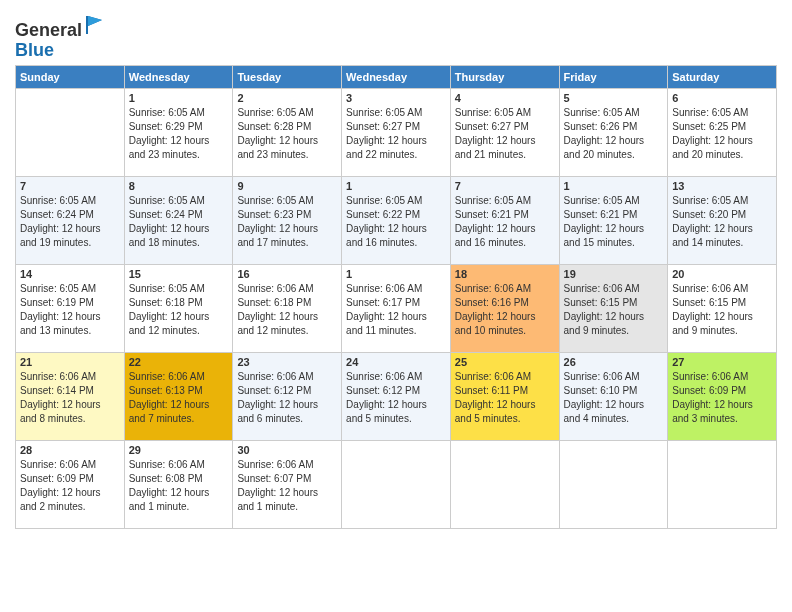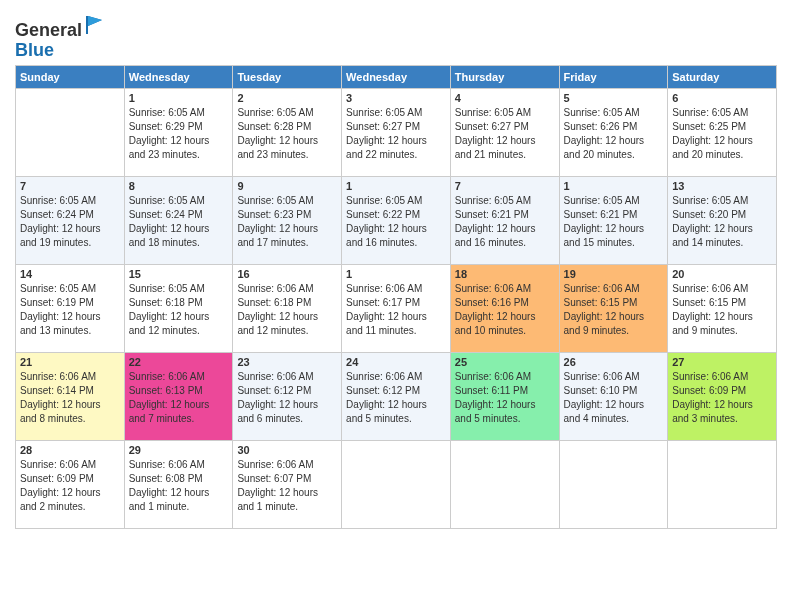--- a/index.html
+++ b/index.html
@@ -260,21 +260,21 @@
 Daylight: 12 hours
 and 11 minutes.</div>
           </td>
           <td style="background-color: #fdba74; margin-top: 40px;">
             <span class="day-number">18</span>
             <div class="day-info" style="white-space: pre-line;">Sunrise: 6:06 AM
 Sunset: 6:16 PM
 Daylight: 12 hours
 and 10 minutes.</div>
           </td>
-          <td style="background-color: #fdba74;">
+          <td style="background-color: #e5e5e5;">
             <span class="day-number">19</span>
             <div class="day-info" style="white-space: pre-line;">Sunrise: 6:06 AM
 Sunset: 6:15 PM
 Daylight: 12 hours
 and 9 minutes.</div>
           </td>
           <td style="background-color: rgb(255, 255, 255);">
             <span class="day-number">20</span>
             <div class="day-info" style="white-space: pre-line;">Sunrise: 6:06 AM
 Sunset: 6:15 PM
@@ -283,42 +283,42 @@
           </td>
         </tr>
         <tr>
           <td style="background-color: #fef9c3;">
             <span class="day-number">21</span>
             <div class="day-info" style="white-space: pre-line;">Sunrise: 6:06 AM
 Sunset: 6:14 PM
 Daylight: 12 hours
 and 8 minutes.</div>
           </td>
-          <td style="background-color: #ec4899;">
+          <td style="background-color: #eab308;">
             <span class="day-number">22</span>
             <div class="day-info" style="white-space: pre-line;">Sunrise: 6:06 AM
 Sunset: 6:13 PM
 Daylight: 12 hours
 and 7 minutes.</div>
           </td>
           <td style="background-color: rgb(240, 245, 251);">
             <span class="day-number">23</span>
             <div class="day-info" style="white-space: pre-line;">Sunrise: 6:06 AM
 Sunset: 6:12 PM
 Daylight: 12 hours
 and 6 minutes.</div>
           </td>
           <td style="background-color: rgb(240, 245, 251);">
             <span class="day-number">24</span>
             <div class="day-info" style="white-space: pre-line;">Sunrise: 6:06 AM
 Sunset: 6:12 PM
 Daylight: 12 hours
 and 5 minutes.</div>
           </td>
-          <td style="background-color: #86efac;">
+          <td style="background-color: #fde047;">
             <span class="day-number">25</span>
             <div class="day-info" style="white-space: pre-line;">Sunrise: 6:06 AM
 Sunset: 6:11 PM
 Daylight: 12 hours
 and 5 minutes.</div>
           </td>
           <td style="background-color: rgb(240, 245, 251);">
             <span class="day-number">26</span>
             <div class="day-info" style="white-space: pre-line;">Sunrise: 6:06 AM
 Sunset: 6:10 PM

